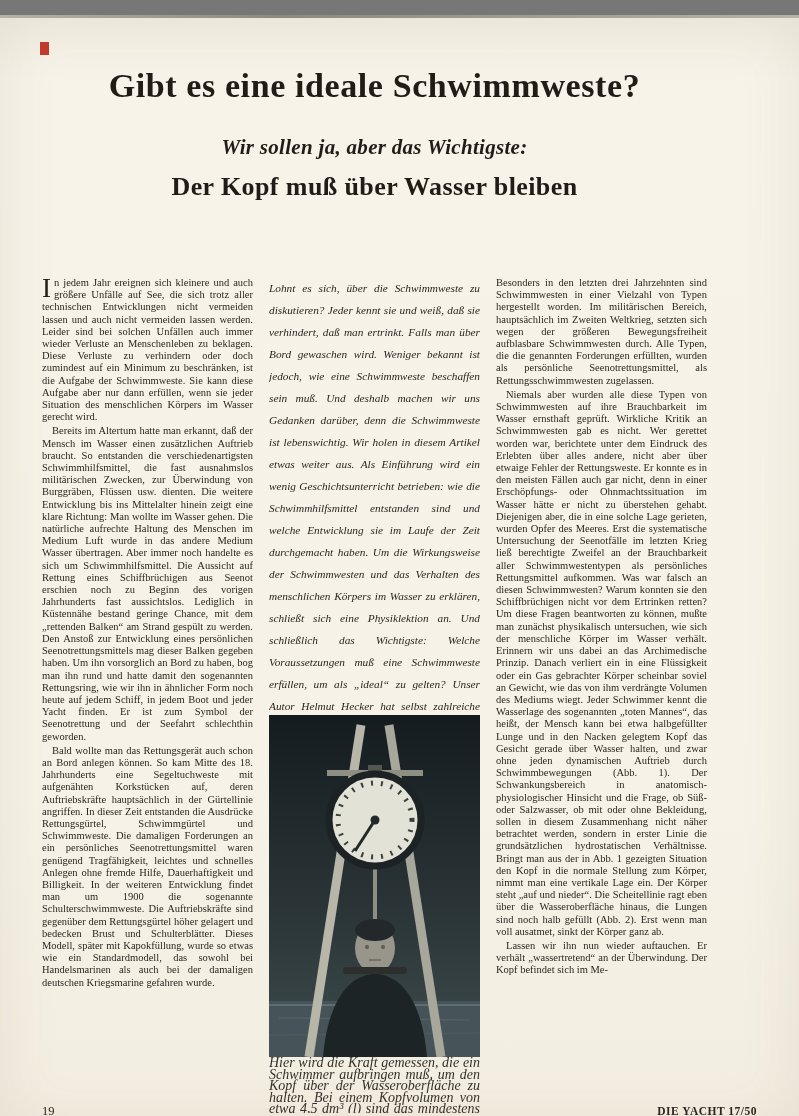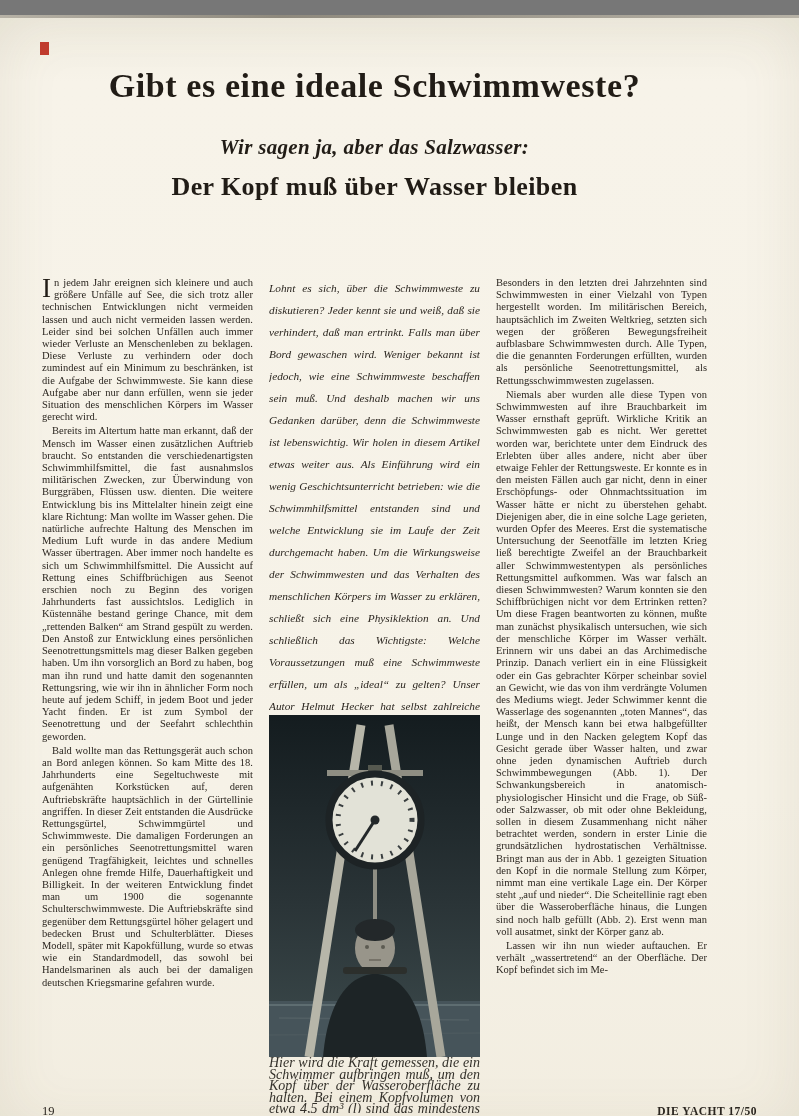--- a/index.html
+++ b/index.html
@@ -46,21 +46,21 @@
 </style>
 </head>
 <body>
 
 <div class="page">
   <div class="scan-edge"></div>
   <div class="red-mark"></div>
 
   <div class="header">
     <h1 class="title">Gibt es eine ideale Schwimmweste?</h1>
-    <div class="subtitle">Wir sagen ja, aber das Salzwasser:</div>
+    <div class="subtitle">Wir sollen ja, aber das Wichtigste:</div>
     <div class="subheading">Der Kopf muß über Wasser bleiben</div>
   </div>
 
   <div class="columns">
 
     <div class="col">
       <p><span class="dropcap">I</span><span>n jedem Jahr ereignen sich kleinere und auch größere Unfälle auf See, die sich trotz aller technischen Entwicklungen nicht vermeiden lassen und auch nicht vermeiden lassen werden. Leider sind bei solchen Unfällen auch immer wieder Verluste an Menschenleben zu beklagen. Diese Verluste zu verhindern oder doch zumindest auf ein Minimum zu beschränken, ist die Aufgabe der Schwimmweste. Sie kann diese Aufgabe aber nur dann erfüllen, wenn sie jeder Situation des menschlichen Körpers im Wasser gerecht wird.</span></p>
       <p class="indent">Bereits im Altertum hatte man erkannt, daß der Mensch im Wasser einen zusätzlichen Auftrieb braucht. So entstanden die verschiedenartigsten Schwimmhilfsmittel, die fast ausnahmslos militärischen Zwecken, zur Überwindung von Burggräben, Flüssen usw. dienten. Die weitere Entwicklung bis ins Mittelalter hinein zeigt eine klare Richtung: Man wollte im Wasser gehen. Die natürliche aufrechte Haltung des Menschen im Medium Luft wurde in das andere Medium Wasser übertragen. Aber immer noch handelte es sich um Schwimmhilfsmittel. Die Aussicht auf Rettung eines Schiffbrüchigen aus Seenot erschien noch zu Beginn des vorigen Jahrhunderts fast aussichtslos. Lediglich in Küstennähe bestand geringe Chance, mit dem „rettenden Balken“ am Strand gespült zu werden. Den Anstoß zur Entwicklung eines persönlichen Seenotrettungsmittels mag dieser Balken gegeben haben. Um ihn vorsorglich an Bord zu haben, bog man ihn rund und hatte damit den sogenannten Rettungsring, wie wir ihn in ähnlicher Form noch heute auf jedem Schiff, in jedem Boot und jeder Yacht finden. Er ist zum Symbol der Seenotrettung und der Seefahrt schlechthin geworden.</p>
       <p class="indent">Bald wollte man das Rettungsgerät auch schon an Bord anlegen können. So kam Mitte des 18. Jahrhunderts eine Segeltuchweste mit aufgenähten Korkstücken auf, deren Auftriebskräfte hauptsächlich in der Gürtellinie angriffen. In dieser Zeit entstanden die Ausdrücke Rettungsgürtel, Schwimmgürtel und Schwimmweste. Die damaligen Forderungen an ein persönliches Seenotrettungsmittel waren genügend Tragfähigkeit, leichtes und schnelles Anlegen ohne fremde Hilfe, Dauerhaftigkeit und Billigkeit. In der weiteren Entwicklung findet man um 1900 die sogenannte Schulterschwimmweste. Die Auftriebskräfte sind gegenüber dem Rettungsgürtel höher gelagert und bedecken Brust und Schulterblätter. Dieses Modell, später mit Kapokfüllung, wurde so etwas wie ein Standardmodell, das sowohl bei Handelsmarinen als auch bei der damaligen deutschen Kriegsmarine gefahren wurde.</p>
     </div>
@@ -106,21 +106,21 @@
           <path d="M 54 342 C 60 274 88 259 106 259 C 124 259 152 274 158 342 Z" fill="#1d2426"></path>
         </svg>
       </div>
       <p class="caption">Hier wird die Kraft gemessen, die ein Schwimmer aufbringen muß, um den Kopf über der Wasseroberfläche zu halten. Bei einem Kopfvolumen von etwa 4,5 dm³ (l) sind das mindestens 4,5 kg.</p>
       <div class="caption-credit">Foto aus: „Wasser hat keine Balken“</div>
     </div>
 
     <div class="col">
       <p>Besonders in den letzten drei Jahrzehnten sind Schwimmwesten in einer Vielzahl von Typen hergestellt worden. Im militärischen Bereich, hauptsächlich im Zweiten Weltkrieg, setzten sich wegen der größeren Bewegungsfreiheit aufblasbare Schwimmwesten durch. Alle Typen, die die genannten Forderungen erfüllten, wurden als persönliche Seenotrettungsmittel, als Rettungsschwimmwesten zugelassen.</p>
       <p class="indent">Niemals aber wurden alle diese Typen von Schwimmwesten auf ihre Brauchbarkeit im Wasser ernsthaft geprüft. Wirkliche Kritik an Schwimmwesten gab es nicht. Wer gerettet worden war, berichtete unter dem Eindruck des Erlebten über alles andere, nicht aber über etwaige Fehler der Rettungsweste. Er konnte es in den meisten Fällen auch gar nicht, denn in einer Erschöpfungs- oder Ohnmachtssituation im Wasser hätte er nicht zu überstehen gehabt. Diejenigen aber, die in eine solche Lage gerieten, wurden Opfer des Meeres. Erst die systematische Untersuchung der Seenotfälle im letzten Krieg ließ berechtigte Zweifel an der Brauchbarkeit aller Schwimmwestentypen als persönliches Rettungsmittel aufkommen. Was war falsch an diesen Schwimmwesten? Warum konnten sie den Schiffbrüchigen nicht vor dem Ertrinken retten? Um diese Fragen beantworten zu können, mußte man zunächst physikalisch untersuchen, wie sich der menschliche Körper im Wasser verhält. Erinnern wir uns dabei an das Archimedische Prinzip. Danach verliert ein in eine Flüssigkeit oder ein Gas gebrachter Körper scheinbar soviel an Gewicht, wie das von ihm verdrängte Volumen des Mediums wiegt. Jeder Schwimmer kennt die Wasserlage des sogenannten „toten Mannes“, das heißt, der Mensch kann bei etwa halbgefüllter Lunge und in den Nacken gelegtem Kopf das Gesicht gerade über Wasser halten, und zwar ohne jeden dynamischen Auftrieb durch Schwimmbewegungen (Abb. 1). Der Schwankungsbereich in anatomisch-physiologischer Hinsicht und die Frage, ob Süß- oder Salzwasser, ob mit oder ohne Bekleidung, sollen in diesem Zusammenhang nicht näher betrachtet werden, sondern in erster Linie die grundsätzlichen hydrostatischen Verhältnisse. Bringt man aus der in Abb. 1 gezeigten Situation den Kopf in die normale Stellung zum Körper, nimmt man eine vertikale Lage ein. Der Körper steht „auf und nieder“. Die Scheitellinie ragt eben über die Wasseroberfläche hinaus, die Lungen sind noch halb gefüllt (Abb. 2). Erst wenn man voll ausatmet, sinkt der Körper ganz ab.</p>
-      <p class="indent">Lassen wir ihn nun wieder auftauchen. Er verhält „wassertretend“ an der Oberfläche. Der Kopf befindet sich im Me-</p>
+      <p class="indent">Lassen wir ihn nun wieder auftauchen. Er verhält „wassertretend“ an der Überwindung. Der Kopf befindet sich im Me-</p>
     </div>
 
   </div>
 
   <div class="footer">
     <span class="page-number">19</span>
     <span class="issue">DIE YACHT 17/50</span>
   </div>
 
   <div class="watermark">© yachtsportmuseum.de</div>

